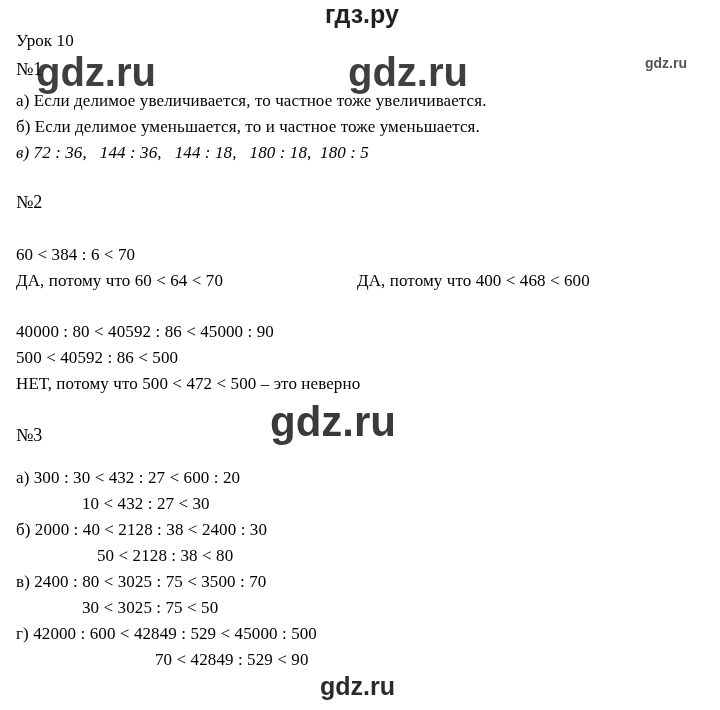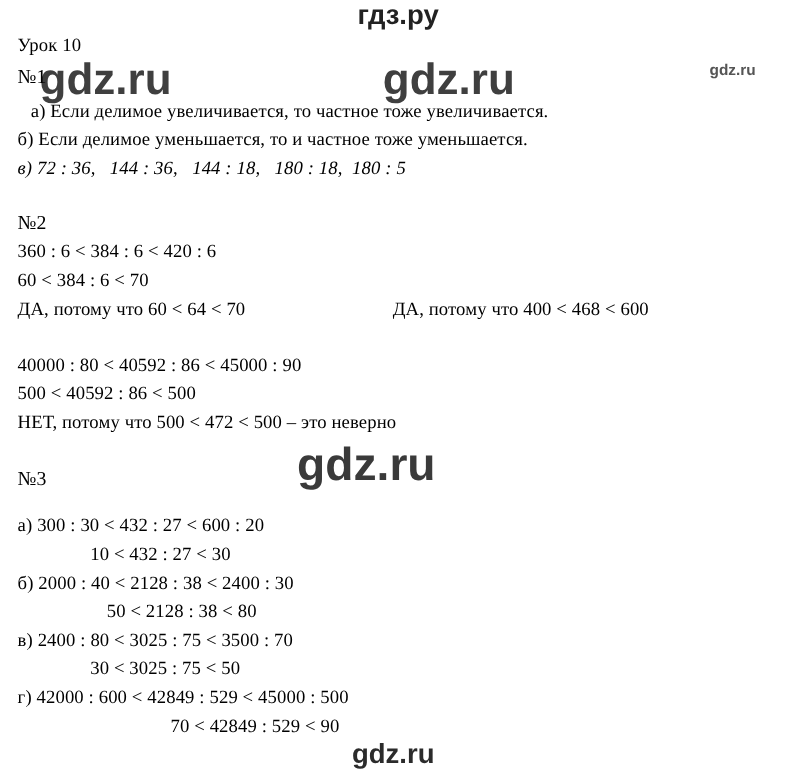--- a/index.html
+++ b/index.html
@@ -97,27 +97,26 @@
   <div class="wm wm-top">гдз.ру</div>
   <div class="wm wm-big1">gdz.ru</div>
   <div class="wm wm-big2">gdz.ru</div>
   <div class="wm wm-small">gdz.ru</div>
   <div class="wm wm-mid">gdz.ru</div>
   <div class="wm wm-bottom">gdz.ru</div>
 
   <div class="txt lesson-title bold">Урок 10</div>
 
   <div class="txt task-num bold" style="top:59px;">№1</div>
-  <div class="txt" style="left:28px; top:91px;">а) Если делимое увеличивается, то частное тоже увеличивается.</div>
+  <div class="txt" style="left:16px; top:91px;">а) Если делимое увеличивается, то частное тоже увеличивается.</div>
   <div class="txt" style="left:16px; top:117px;">б) Если делимое уменьшается, то и частное тоже уменьшается.</div>
   <div class="txt" style="left:16px; top:143px;font-style:italic;">в) 72 : 36,   144 : 36,   144 : 18,   180 : 18,  180 : 5</div>
 
   <div class="txt task-num bold" style="top:192px;">№2</div>
 
-  <div class="txt" style="left:16px; top:219px;">360 : 6 &lt; 384 : 6 &lt; 420 : 6</div>
   <div class="txt" style="left:16px; top:245px;">60 &lt; 384 : 6 &lt; 70</div>
   <div class="txt" style="left:16px; top:271px;">ДА, потому что 60 &lt; 64 &lt; 70</div>
 
   <div class="txt" style="left:357px; top:271px;">ДА, потому что 400 &lt; 468 &lt; 600</div>
 
   <div class="txt" style="left:16px; top:322px;">40000 : 80 &lt; 40592 : 86 &lt; 45000 : 90</div>
   <div class="txt" style="left:16px; top:348px;">500 &lt; 40592 : 86 &lt; 500</div>
   <div class="txt" style="left:16px; top:374px;">НЕТ, потому что 500 &lt; 472 &lt; 500 – это неверно</div>
 
   <div class="txt task-num bold" style="top:425px;">№3</div>

